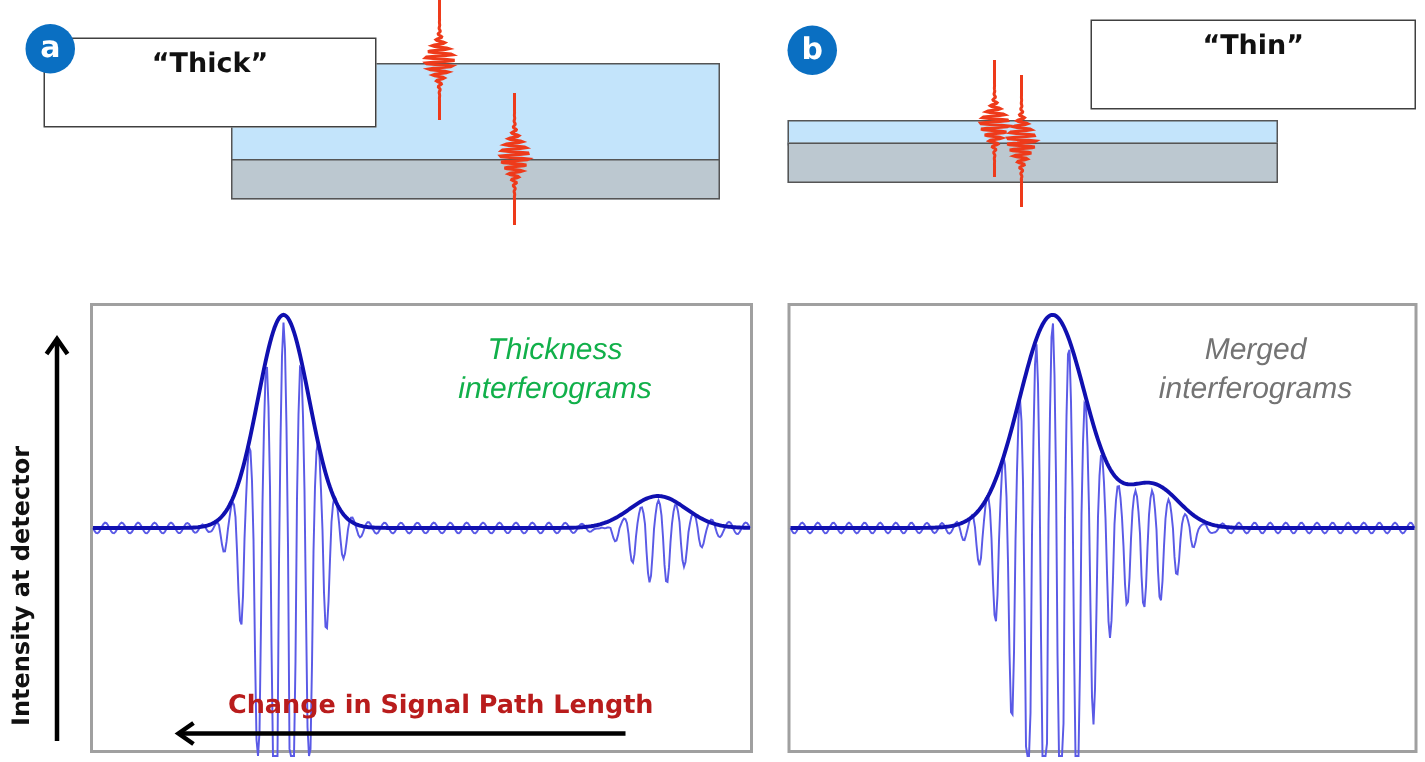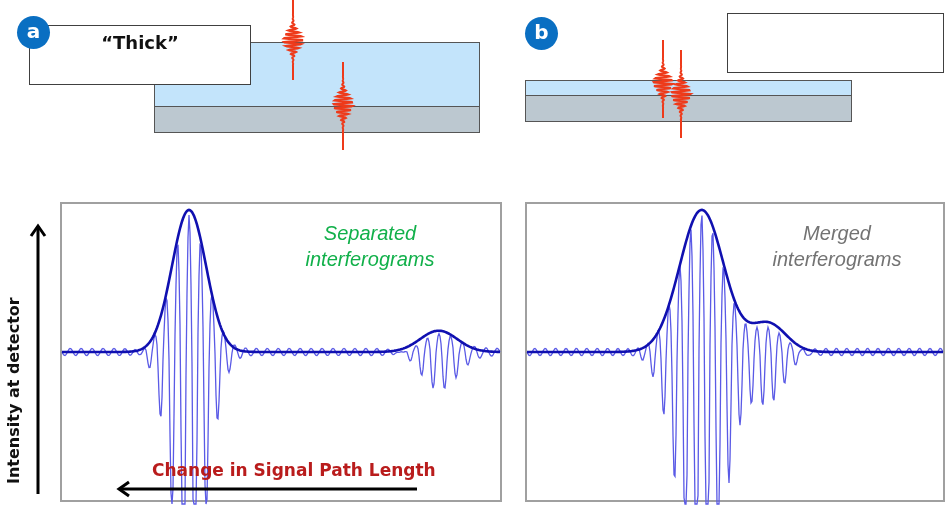--- a/index.html
+++ b/index.html
@@ -31,20 +31,21 @@
     <path id="wpA1" fill="none" stroke="#ee3a1a" stroke-width="2" d="M15,0 L15.00,0 L15.00,0.5 L15.00,1 L15.00,1.5 L15.00,2 L15.00,2.5 L15.00,3 L15.00,3.5 L15.00,4 L15.00,4.5 L15.00,5 L15.00,5.5 L15.00,6 L15.00,6.5 L15.00,7 L15.00,7.5 L15.00,8 L15.00,8.5 L15.00,9 L15.00,9.5 L15.00,10 L14.99,10.5 L14.99,11 L14.99,11.5 L15.01,12 L15.02,12.5 L15.03,13 L15.01,13.5 L14.98,14 L14.95,14.5 L14.94,15 L14.97,15.5 L15.05,16 L15.12,16.5 L15.13,17 L15.05,17.5 L14.89,18 L14.76,18.5 L14.75,19 L14.92,19.5 L15.23,20 L15.47,20.5 L15.46,21 L15.10,21.5 L14.55,22 L14.14,22.5 L14.22,23 L14.89,23.5 L15.84,24 L16.47,24.5 L16.24,25 L15.08,25.5 L13.56,26 L12.66,26.5 L13.17,27 L15.05,27.5 L17.31,28 L18.48,28.5 L17.52,29 L14.68,29.5 L11.54,30 L10.16,30.5 L11.76,31 L15.75,31.5 L19.83,32 L21.30,32.5 L18.86,33 L13.63,33.5 L8.71,34 L7.34,34.5 L10.73,35 L17.12,35.5 L22.64,36 L23.72,36.5 L19.38,37 L12.10,37.5 L6.33,38 L5.74,38.5 L10.85,39 L18.59,39.5 L24.20,40 L24.20,40.5 L18.62,41 L10.94,41.5 L5.88,42 L6.46,42.5 L12.12,43 L19.23,43.5 L23.45,44 L22.41,44.5 L17.08,45 L10.94,45.5 L7.69,46 L9.00,46.5 L13.67,47 L18.62,47.5 L20.92,48 L19.54,48.5 L15.73,49 L12.01,49.5 L10.52,50 L11.80,50.5 L14.69,51 L17.29,51.5 L18.17,52 L17.11,52.5 L15.06,53 L13.36,53.5 L12.90,54 L13.70,54.5 L15.06,55 L16.09,55.5 L16.30,56 L15.74,56.5 L14.91,57 L14.32,57.5 L14.25,58 L14.61,58.5 L15.09,59 L15.39,59.5 L15.41,60 L15.19,60.5 L14.94,61 L14.79,61.5 L14.80,62 L14.91,62.5 L15.04,63 L15.11,63.5 L15.10,64 L15.04,64.5 L14.98,65 L14.95,65.5 L14.96,66 L14.99,66.5 L15.01,67 L15.02,67.5 L15.02,68 L15.01,68.5 L14.99,69 L14.99,69.5 L14.99,70 L15.00,70.5 L15.00,71 L15.00,71.5 L15.00,72 L15.00,72.5 L15.00,73 L15.00,73.5 L15.00,74 L15.00,74.5 L15.00,75 L15.00,75.5 L15.00,76 L15.00,76.5 L15.00,77 L15.00,77.5 L15.00,78 L15.00,78.5 L15.00,79 L15.00,79.5 L15.00,80"></path>
   </svg>
 <svg style="left:328px;top:62px;width:30px;height:88px;">
     <path id="wpA2" fill="none" stroke="#ee3a1a" stroke-width="2" d="M15,0 L15.00,0 L15.00,0.5 L15.00,1 L15.00,1.5 L15.00,2 L15.00,2.5 L15.00,3 L15.00,3.5 L15.00,4 L15.00,4.5 L15.00,5 L15.00,5.5 L15.00,6 L15.00,6.5 L15.00,7 L15.00,7.5 L15.00,8 L15.00,8.5 L15.01,9 L15.00,9.5 L15.00,10 L14.99,10.5 L14.98,11 L14.99,11.5 L15.01,12 L15.03,12.5 L15.03,13 L15.02,13.5 L14.98,14 L14.94,14.5 L14.93,15 L14.97,15.5 L15.05,16 L15.12,16.5 L15.13,17 L15.05,17.5 L14.90,18 L14.76,18.5 L14.76,19 L14.93,19.5 L15.21,20 L15.44,20.5 L15.42,21 L15.09,21.5 L14.60,22 L14.24,22.5 L14.32,23 L14.90,23.5 L15.72,24 L16.25,24.5 L16.05,25 L15.06,25.5 L13.79,26 L13.05,26.5 L13.47,27 L15.04,27.5 L16.92,28 L17.88,28.5 L17.09,29 L14.74,29.5 L12.14,30 L10.99,30.5 L12.31,31 L15.63,31.5 L19.03,32 L20.28,32.5 L18.25,33 L13.84,33.5 L9.64,34 L8.43,34.5 L11.31,35 L16.84,35.5 L21.72,36 L22.73,36.5 L18.93,37 L12.37,37.5 L7.04,38 L6.40,38.5 L11.09,39 L18.43,39.5 L23.90,40 L24.04,40.5 L18.61,41 L10.88,41.5 L5.59,42 L6.02,42.5 L11.91,43 L19.61,43.5 L24.40,44 L23.42,44.5 L17.41,45 L10.18,45.5 L6.12,46 L7.54,46.5 L13.30,47 L19.72,47.5 L22.92,48 L21.24,48.5 L16.03,49 L10.67,49.5 L8.32,50 L10.08,50.5 L14.51,51 L18.74,51.5 L20.33,52 L18.66,52.5 L15.11,53 L11.96,53.5 L10.98,54 L12.43,54.5 L15.12,55 L17.33,55.5 L17.87,56 L16.70,56.5 L14.78,57 L13.32,57.5 L13.07,58 L13.94,58.5 L15.24,59 L16.14,59.5 L16.23,60 L15.62,60.5 L14.79,61 L14.26,61.5 L14.26,62 L14.66,62.5 L15.16,63 L15.45,63.5 L15.42,64 L15.17,64.5 L14.89,65 L14.74,65.5 L14.77,66 L14.92,66.5 L15.07,67 L15.14,67.5 L15.12,68 L15.04,68.5 L14.96,69 L14.93,69.5 L14.94,70 L14.98,70.5 L15.02,71 L15.03,71.5 L15.03,72 L15.01,72.5 L14.99,73 L14.98,73.5 L14.99,74 L15.00,74.5 L15.00,75 L15.01,75.5 L15.00,76 L15.00,76.5 L15.00,77 L15.00,77.5 L15.00,78 L15.00,78.5 L15.00,79 L15.00,79.5 L15.00,80 L15.00,80.5 L15.00,81 L15.00,81.5 L15.00,82 L15.00,82.5 L15.00,83 L15.00,83.5 L15.00,84 L15.00,84.5 L15.00,85 L15.00,85.5 L15.00,86 L15.00,86.5 L15.00,87 L15.00,87.5 L15.00,88"></path>
   </svg>
 
 <div class="abs layer film" style="left:525px;top:80px;width:327px;height:17px;"></div>
 <div class="abs layer substrate" style="left:525px;top:95px;width:327px;height:27px;"></div>
 
 <div class="abs label-box" style="left:727px;top:13px;width:217px;height:60px;">
+  <div>“Thin”</div>
 </div>
 <div class="abs badge" style="left:525px;top:17px;">b</div>
 
 <svg style="left:648px;top:40px;width:30px;height:78px;">
     <path id="wpB1" fill="none" stroke="#ee3a1a" stroke-width="2" d="M15,0 L15.00,0 L15.00,0.5 L15.00,1 L15.00,1.5 L15.00,2 L15.00,2.5 L15.00,3 L15.00,3.5 L15.00,4 L15.00,4.5 L15.00,5 L15.00,5.5 L15.00,6 L15.00,6.5 L15.00,7 L15.00,7.5 L15.00,8 L15.00,8.5 L15.00,9 L15.00,9.5 L15.00,10 L15.00,10.5 L15.00,11 L15.00,11.5 L15.00,12 L15.00,12.5 L15.01,13 L15.00,13.5 L15.00,14 L14.99,14.5 L14.99,15 L14.99,15.5 L15.01,16 L15.03,16.5 L15.03,17 L15.01,17.5 L14.97,18 L14.93,18.5 L14.93,19 L14.98,19.5 L15.07,20 L15.15,20.5 L15.15,21 L15.03,21.5 L14.85,22 L14.70,22.5 L14.72,23 L14.96,23.5 L15.32,24 L15.58,24.5 L15.51,25 L15.03,25.5 L14.37,26 L13.95,26.5 L14.15,27 L15.02,27.5 L16.13,28 L16.76,28.5 L16.31,29 L14.83,29.5 L13.10,30 L12.26,30.5 L13.12,31 L15.45,31.5 L17.97,32 L18.98,32.5 L17.51,33 L14.09,33.5 L10.69,34 L9.60,34.5 L11.91,35 L16.57,35.5 L20.82,36 L21.82,36.5 L18.52,37 L12.61,37.5 L7.68,38 L6.98,38.5 L11.32,39 L18.27,39.5 L23.57,40 L23.79,40.5 L18.54,41 L10.93,41.5 L5.65,42 L6.03,42.5 L11.90,43 L19.65,43.5 L24.50,44 L23.52,44.5 L17.45,45 L10.11,45.5 L6.01,46 L7.46,46.5 L13.29,47 L19.74,47.5 L22.93,48 L21.21,48.5 L16.02,49 L10.74,49.5 L8.49,50 L10.25,50.5 L14.53,51 L18.54,51.5 L19.99,52 L18.39,52.5 L15.10,53 L12.27,53.5 L11.44,54 L12.76,54.5 L15.10,55 L16.96,55.5 L17.37,56 L16.38,56.5 L14.82,57 L13.70,57.5 L13.53,58 L14.22,58.5 L15.17,59 L15.81,59.5 L15.85,60 L15.41,60.5 L14.87,61 L14.53,61.5 L14.54,62 L14.80,62.5 L15.09,63 L15.25,63.5 L15.23,64 L15.09,64.5 L14.95,65 L14.88,65.5 L14.89,66 L14.96,66.5 L15.03,67 L15.06,67.5 L15.05,68 L15.01,68.5 L14.99,69 L14.97,69.5 L14.98,70 L15.00,70.5 L15.01,71 L15.01,71.5 L15.01,72 L15.00,72.5 L15.00,73 L15.00,73.5 L15.00,74 L15.00,74.5 L15.00,75 L15.00,75.5 L15.00,76 L15.00,76.5 L15.00,77 L15.00,77.5 L15.00,78"></path>
   </svg>
 <svg style="left:666px;top:50px;width:30px;height:88px;">
     <path id="wpB2" fill="none" stroke="#ee3a1a" stroke-width="2" d="M15,0 L15.00,0 L15.00,0.5 L15.00,1 L15.00,1.5 L15.00,2 L15.00,2.5 L15.00,3 L15.00,3.5 L15.00,4 L15.00,4.5 L15.00,5 L15.00,5.5 L15.00,6 L15.00,6.5 L15.00,7 L15.00,7.5 L15.00,8 L15.00,8.5 L15.00,9 L15.00,9.5 L15.00,10 L14.99,10.5 L14.99,11 L15.00,11.5 L15.00,12 L15.01,12.5 L15.02,13 L15.01,13.5 L14.99,14 L14.97,14.5 L14.96,15 L14.98,15.5 L15.03,16 L15.07,16.5 L15.07,17 L15.03,17.5 L14.94,18 L14.87,18.5 L14.86,19 L14.96,19.5 L15.12,20 L15.26,20.5 L15.25,21 L15.06,21.5 L14.75,22 L14.53,22.5 L14.57,23 L14.94,23.5 L15.46,24 L15.81,24.5 L15.69,25 L15.04,25.5 L14.19,26 L13.67,26.5 L13.95,27 L15.03,27.5 L16.35,28 L17.05,28.5 L16.50,29 L14.81,29.5 L12.89,30 L12.01,30.5 L12.97,31 L15.48,31.5 L18.11,32 L19.13,32.5 L17.57,33 L14.07,33.5 L10.67,34 L9.62,34.5 L11.94,35 L16.55,35.5 L20.69,36 L21.63,36.5 L18.41,37 L12.69,37.5 L7.94,38 L7.27,38.5 L11.45,39 L18.15,39.5 L23.28,40 L23.51,40.5 L18.44,41 L11.03,41.5 L5.83,42 L6.15,42.5 L11.92,43 L19.65,43.5 L24.59,44 L23.69,44.5 L17.52,45 L9.91,45.5 L5.51,46 L6.93,46.5 L13.14,47 L20.22,47.5 L23.87,48 L22.07,48.5 L16.18,49 L9.98,49.5 L7.16,50 L9.16,50.5 L14.41,51 L19.54,51.5 L21.55,52 L19.55,52.5 L15.13,53 L11.13,53.5 L9.83,54 L11.65,54.5 L15.16,55 L18.10,55.5 L18.86,56 L17.32,56.5 L14.69,57 L12.65,57.5 L12.27,58 L13.49,58.5 L15.34,59 L16.67,59.5 L16.82,60 L15.92,60.5 L14.69,61 L13.87,61.5 L13.85,62 L14.47,62.5 L15.25,63 L15.72,63.5 L15.69,64 L15.29,64.5 L14.82,65 L14.57,65.5 L14.61,66 L14.86,66.5 L15.12,67 L15.24,67.5 L15.21,68 L15.07,68.5 L14.93,69 L14.87,69.5 L14.90,70 L14.97,70.5 L15.04,71 L15.07,71.5 L15.05,72 L15.01,72.5 L14.98,73 L14.97,73.5 L14.98,74 L15.00,74.5 L15.01,75 L15.01,75.5 L15.01,76 L15.00,76.5 L15.00,77 L14.99,77.5 L15.00,78 L15.00,78.5 L15.00,79 L15.00,79.5 L15.00,80 L15.00,80.5 L15.00,81 L15.00,81.5 L15.00,82 L15.00,82.5 L15.00,83 L15.00,83.5 L15.00,84 L15.00,84.5 L15.00,85 L15.00,85.5 L15.00,86 L15.00,86.5 L15.00,87 L15.00,87.5 L15.00,88"></path>
   </svg>
 
@@ -53,21 +54,21 @@
   <polyline points="1,12 8,2 15,12" fill="none" stroke="#000" stroke-width="3"></polyline>
 </svg>
 <div class="abs ylabel" style="left:4px;top:484px;">Intensity at detector</div>
 
 <div class="abs panel" style="left:60px;top:202px;width:442px;height:300px;"></div>
 <svg style="left:62px;top:204px;width:438px;height:296px;">
   <path id="fringeA" fill="none" stroke="#5a5ae6" stroke-width="1.3" d="M0,148.00 L1,149.93 L2,151.24 L3,151.51 L4,150.66 L5,148.96 L6,146.95 L7,145.27 L8,144.47 L9,144.80 L10,146.16 L11,148.10 L12,150.01 L13,151.28 L14,151.50 L15,150.59 L16,148.86 L17,146.85 L18,145.21 L19,144.46 L20,144.85 L21,146.25 L22,148.20 L23,150.10 L24,151.32 L25,151.48 L26,150.52 L27,148.76 L28,146.75 L29,145.15 L30,144.46 L31,144.90 L32,146.34 L33,148.31 L34,150.18 L35,151.35 L36,151.45 L37,150.45 L38,148.66 L39,146.66 L40,145.09 L41,144.45 L42,144.95 L43,146.43 L44,148.41 L45,150.26 L46,151.38 L47,151.43 L48,150.37 L49,148.56 L50,146.57 L51,145.04 L52,144.46 L53,145.02 L54,146.53 L55,148.51 L56,150.32 L57,151.39 L58,151.36 L59,150.26 L60,148.43 L61,146.49 L62,145.09 L63,144.67 L64,145.34 L65,146.87 L66,148.73 L67,150.34 L68,151.20 L69,150.97 L70,149.75 L71,147.97 L72,146.27 L73,145.61 L74,146.17 L75,147.66 L76,149.43 L77,150.64 L78,150.56 L79,150.19 L80,148.71 L81,146.63 L82,144.85 L83,144.28 L84,146.11 L85,152.32 L86,159.04 L87,163.63 L88,163.52 L89,157.27 L90,148.46 L91,141.10 L92,134.21 L93,130.63 L94,132.59 L95,140.79 L96,163.03 L97,190.50 L98,209.75 L99,212.22 L100,193.43 L101,155.43 L102,129.32 L103,106.81 L104,93.90 L105,96.61 L106,116.64 L107,155.61 L108,230.28 L109,289.19 L110,300.00 L111,284.26 L112,211.45 L113,131.03 L114,80.70 L115,46.51 L116,40.68 L117,67.38 L118,120.66 L119,226.08 L120,300.00 L121,300.00 L122,300.00 L123,300.00 L124,171.21 L125,89.14 L126,33.41 L127,10.98 L128,28.72 L129,81.25 L130,159.70 L131,295.25 L132,300.00 L133,300.00 L134,300.00 L135,236.87 L136,128.36 L137,72.11 L138,41.03 L139,42.47 L140,73.65 L141,123.24 L142,203.56 L143,280.71 L144,300.00 L145,295.37 L146,238.81 L147,163.73 L148,120.66 L149,96.83 L150,90.34 L151,100.72 L152,122.70 L153,149.50 L154,190.95 L155,213.85 L156,214.80 L157,197.22 L158,169.21 L159,143.99 L160,132.37 L161,127.12 L162,128.59 L163,135.19 L164,144.18 L165,155.76 L166,165.50 L167,168.40 L168,165.02 L169,157.56 L170,148.92 L171,143.70 L172,141.19 L173,141.09 L174,143.07 L175,146.26 L176,149.57 L177,152.93 L178,154.26 L179,153.47 L180,151.10 L181,148.07 L182,145.46 L183,144.17 L184,144.18 L185,145.42 L186,147.45 L187,149.59 L188,151.21 L189,151.80 L190,151.14 L191,149.47 L192,147.36 L193,145.50 L194,144.50 L195,144.65 L196,145.87 L197,147.77 L198,149.74 L199,151.15 L200,151.55 L201,150.81 L202,149.17 L203,147.15 L204,145.41 L205,144.50 L206,144.72 L207,145.99 L208,147.90 L209,149.84 L210,151.20 L211,151.53 L212,150.73 L213,149.05 L214,147.04 L215,145.34 L216,144.49 L217,144.76 L218,146.07 L219,148.00 L220,149.93 L221,151.24 L222,151.51 L223,150.66 L224,148.96 L225,146.95 L226,145.27 L227,144.47 L228,144.80 L229,146.16 L230,148.10 L231,150.01 L232,151.28 L233,151.50 L234,150.59 L235,148.86 L236,146.85 L237,145.21 L238,144.46 L239,144.85 L240,146.25 L241,148.20 L242,150.10 L243,151.32 L244,151.48 L245,150.52 L246,148.76 L247,146.75 L248,145.15 L249,144.46 L250,144.90 L251,146.34 L252,148.31 L253,150.18 L254,151.35 L255,151.45 L256,150.45 L257,148.66 L258,146.66 L259,145.09 L260,144.45 L261,144.95 L262,146.43 L263,148.41 L264,150.26 L265,151.38 L266,151.43 L267,150.37 L268,148.56 L269,146.56 L270,145.03 L271,144.45 L272,145.00 L273,146.52 L274,148.51 L275,150.33 L276,151.41 L277,151.40 L278,150.30 L279,148.46 L280,146.47 L281,144.98 L282,144.45 L283,145.06 L284,146.61 L285,148.61 L286,150.41 L287,151.44 L288,151.37 L289,150.22 L290,148.36 L291,146.38 L292,144.92 L293,144.45 L294,145.12 L295,146.70 L296,148.71 L297,150.48 L298,151.46 L299,151.34 L300,150.14 L301,148.26 L302,146.30 L303,144.89 L304,144.47 L305,145.18 L306,146.79 L307,148.79 L308,150.54 L309,151.47 L310,151.29 L311,150.08 L312,148.23 L313,146.31 L314,144.95 L315,144.57 L316,145.26 L317,146.85 L318,148.79 L319,150.46 L320,151.34 L321,151.15 L322,149.99 L323,148.39 L324,146.77 L325,145.63 L326,145.26 L327,145.73 L328,146.89 L329,148.51 L330,149.87 L331,150.56 L332,150.42 L333,149.57 L334,148.80 L335,148.47 L336,148.37 L337,148.37 L338,148.24 L339,147.71 L340,147.91 L341,148.11 L342,147.99 L343,147.72 L344,147.60 L345,147.94 L346,151.40 L347,154.78 L348,156.79 L349,156.32 L350,152.90 L351,148.12 L352,145.53 L353,143.07 L354,141.71 L355,142.20 L356,144.76 L357,151.98 L358,162.41 L359,169.71 L360,171.10 L361,165.42 L362,153.67 L363,144.92 L364,138.58 L365,134.52 L366,134.25 L367,138.19 L368,145.43 L369,163.29 L370,177.88 L371,184.19 L372,179.98 L373,166.13 L374,148.74 L375,139.27 L376,132.17 L377,129.59 L378,132.35 L379,139.65 L380,154.03 L381,172.42 L382,183.40 L383,183.96 L384,174.25 L385,157.45 L386,145.13 L387,137.23 L388,132.72 L389,132.69 L390,136.88 L391,143.85 L392,158.36 L393,169.52 L394,173.82 L395,170.65 L396,161.60 L397,150.65 L398,144.77 L399,140.27 L400,138.23 L401,138.93 L402,141.92 L403,147.75 L404,155.24 L405,159.91 L406,160.89 L407,158.40 L408,153.54 L409,149.37 L410,146.11 L411,143.60 L412,142.42 L413,142.78 L414,144.48 L415,148.09 L416,151.46 L417,153.60 L418,154.09 L419,152.97 L420,150.72 L421,148.49 L422,146.20 L423,144.51 L424,143.88 L425,144.48 L426,146.20 L427,148.59 L428,150.70 L429,151.94 L430,151.99 L431,150.86 L432,148.98 L433,146.89 L434,145.17 L435,144.35 L436,144.69 L437,146.06 L438,148.07"></path>
   <path id="envA" fill="none" stroke="#1010b0" stroke-width="2.6" d="M0,148.00 L1,148.00 L2,148.00 L3,148.00 L4,148.00 L5,148.00 L6,148.00 L7,148.00 L8,148.00 L9,148.00 L10,148.00 L11,148.00 L12,148.00 L13,148.00 L14,148.00 L15,148.00 L16,148.00 L17,148.00 L18,148.00 L19,148.00 L20,148.00 L21,148.00 L22,148.00 L23,148.00 L24,148.00 L25,148.00 L26,148.00 L27,148.00 L28,148.00 L29,148.00 L30,148.00 L31,148.00 L32,148.00 L33,148.00 L34,148.00 L35,148.00 L36,148.00 L37,148.00 L38,148.00 L39,148.00 L40,148.00 L41,148.00 L42,148.00 L43,148.00 L44,148.00 L45,148.00 L46,148.00 L47,148.00 L48,148.00 L49,148.00 L50,147.99 L51,147.99 L52,147.99 L53,147.99 L54,147.99 L55,147.98 L56,147.98 L57,147.97 L58,147.96 L59,147.95 L60,147.94 L61,147.92 L62,147.90 L63,147.88 L64,147.85 L65,147.81 L66,147.77 L67,147.71 L68,147.65 L69,147.57 L70,147.48 L71,147.36 L72,147.23 L73,147.07 L74,146.88 L75,146.66 L76,146.40 L77,146.09 L78,145.74 L79,145.33 L80,144.85 L81,144.30 L82,143.68 L83,142.96 L84,142.14 L85,141.22 L86,140.18 L87,139.01 L88,137.69 L89,136.23 L90,134.61 L91,132.81 L92,130.83 L93,128.66 L94,126.29 L95,123.72 L96,120.93 L97,117.93 L98,114.71 L99,111.27 L100,107.62 L101,103.76 L102,99.69 L103,95.43 L104,90.99 L105,86.39 L106,81.64 L107,76.78 L108,71.83 L109,66.81 L110,61.75 L111,56.70 L112,51.68 L113,46.74 L114,41.91 L115,37.23 L116,32.75 L117,28.49 L118,24.51 L119,20.83 L120,17.49 L121,14.52 L122,11.96 L123,9.82 L124,8.14 L125,6.92 L126,6.17 L127,5.92 L128,6.15 L129,6.88 L130,8.08 L131,9.75 L132,11.86 L133,14.41 L134,17.36 L135,20.69 L136,24.35 L137,28.33 L138,32.57 L139,37.05 L140,41.72 L141,46.55 L142,51.48 L143,56.50 L144,61.55 L145,66.60 L146,71.63 L147,76.59 L148,81.45 L149,86.20 L150,90.81 L151,95.25 L152,99.52 L153,103.60 L154,107.47 L155,111.13 L156,114.58 L157,117.81 L158,120.82 L159,123.61 L160,126.19 L161,128.57 L162,130.75 L163,132.73 L164,134.54 L165,136.17 L166,137.64 L167,138.96 L168,140.13 L169,141.18 L170,142.11 L171,142.93 L172,143.65 L173,144.28 L174,144.83 L175,145.31 L176,145.72 L177,146.08 L178,146.39 L179,146.65 L180,146.87 L181,147.06 L182,147.22 L183,147.36 L184,147.47 L185,147.57 L186,147.65 L187,147.71 L188,147.77 L189,147.81 L190,147.85 L191,147.88 L192,147.90 L193,147.92 L194,147.94 L195,147.95 L196,147.96 L197,147.97 L198,147.98 L199,147.98 L200,147.99 L201,147.99 L202,147.99 L203,147.99 L204,147.99 L205,148.00 L206,148.00 L207,148.00 L208,148.00 L209,148.00 L210,148.00 L211,148.00 L212,148.00 L213,148.00 L214,148.00 L215,148.00 L216,148.00 L217,148.00 L218,148.00 L219,148.00 L220,148.00 L221,148.00 L222,148.00 L223,148.00 L224,148.00 L225,148.00 L226,148.00 L227,148.00 L228,148.00 L229,148.00 L230,148.00 L231,148.00 L232,148.00 L233,148.00 L234,148.00 L235,148.00 L236,148.00 L237,148.00 L238,148.00 L239,148.00 L240,148.00 L241,148.00 L242,148.00 L243,148.00 L244,148.00 L245,148.00 L246,148.00 L247,148.00 L248,148.00 L249,148.00 L250,148.00 L251,148.00 L252,148.00 L253,148.00 L254,148.00 L255,148.00 L256,148.00 L257,148.00 L258,148.00 L259,148.00 L260,148.00 L261,148.00 L262,148.00 L263,148.00 L264,148.00 L265,148.00 L266,148.00 L267,148.00 L268,148.00 L269,148.00 L270,148.00 L271,148.00 L272,148.00 L273,148.00 L274,148.00 L275,148.00 L276,148.00 L277,148.00 L278,148.00 L279,148.00 L280,148.00 L281,148.00 L282,148.00 L283,148.00 L284,148.00 L285,148.00 L286,148.00 L287,148.00 L288,148.00 L289,148.00 L290,148.00 L291,148.00 L292,148.00 L293,148.00 L294,148.00 L295,148.00 L296,148.00 L297,148.00 L298,148.00 L299,148.00 L300,148.00 L301,147.99 L302,147.99 L303,147.99 L304,147.99 L305,147.99 L306,147.98 L307,147.98 L308,147.98 L309,147.97 L310,147.97 L311,147.96 L312,147.95 L313,147.94 L314,147.93 L315,147.91 L316,147.90 L317,147.88 L318,147.85 L319,147.83 L320,147.80 L321,147.76 L322,147.72 L323,147.67 L324,147.62 L325,147.55 L326,147.48 L327,147.40 L328,147.31 L329,147.21 L330,147.09 L331,146.96 L332,146.82 L333,146.65 L334,146.48 L335,146.28 L336,146.06 L337,145.82 L338,145.56 L339,145.27 L340,144.96 L341,144.63 L342,144.26 L343,143.88 L344,143.46 L345,143.02 L346,142.55 L347,142.05 L348,141.52 L349,140.97 L350,140.40 L351,139.80 L352,139.18 L353,138.54 L354,137.88 L355,137.21 L356,136.53 L357,135.84 L358,135.14 L359,134.45 L360,133.75 L361,133.07 L362,132.40 L363,131.75 L364,131.11 L365,130.51 L366,129.93 L367,129.39 L368,128.89 L369,128.43 L370,128.02 L371,127.66 L372,127.35 L373,127.10 L374,126.91 L375,126.77 L376,126.70 L377,126.69 L378,126.74 L379,126.85 L380,127.03 L381,127.26 L382,127.54 L383,127.89 L384,128.28 L385,128.72 L386,129.21 L387,129.73 L388,130.30 L389,130.89 L390,131.52 L391,132.16 L392,132.83 L393,133.51 L394,134.20 L395,134.89 L396,135.59 L397,136.28 L398,136.96 L399,137.64 L400,138.30 L401,138.95 L402,139.58 L403,140.18 L404,140.77 L405,141.33 L406,141.86 L407,142.37 L408,142.85 L409,143.30 L410,143.73 L411,144.13 L412,144.50 L413,144.84 L414,145.16 L415,145.46 L416,145.73 L417,145.98 L418,146.20 L419,146.41 L420,146.59 L421,146.76 L422,146.91 L423,147.05 L424,147.17 L425,147.27 L426,147.37 L427,147.46 L428,147.53 L429,147.60 L430,147.65 L431,147.70 L432,147.75 L433,147.78 L434,147.82 L435,147.85 L436,147.87 L437,147.89 L438,147.91"></path>
 </svg>
 <div class="abs note" style="left: 285px; top: 220px; width: 170px; color: rgb(17, 176, 74);">
-  <div>Separated</div>
+  <div>Thickness</div>
   <div>interferograms</div>
 </div>
 
 <svg style="left:115px;top:480px;width:305px;height:20px;">
   <line x1="4" y1="9" x2="302" y2="9" stroke="#000" stroke-width="3"></line>
   <polyline points="14,2 4,9 14,16" fill="none" stroke="#000" stroke-width="3"></polyline>
 </svg>
 <div class="abs xlabel" style="left:152px;top:460px;">Change in Signal Path Length</div>
 
 <div class="abs panel" style="left:525px;top:202px;width:420px;height:300px;"></div>

